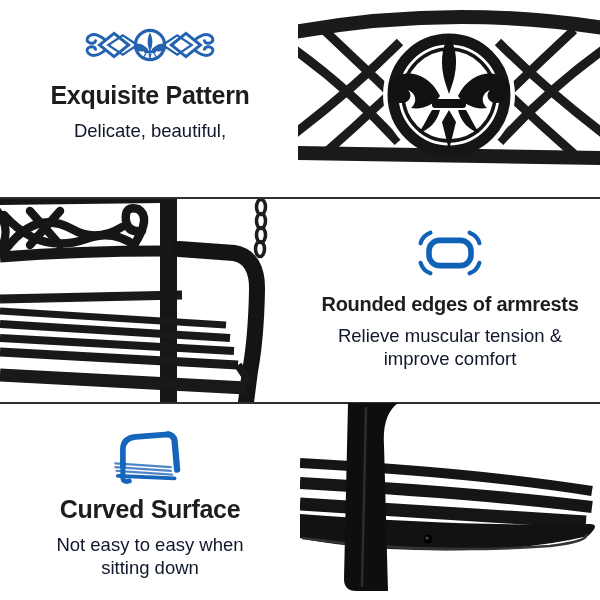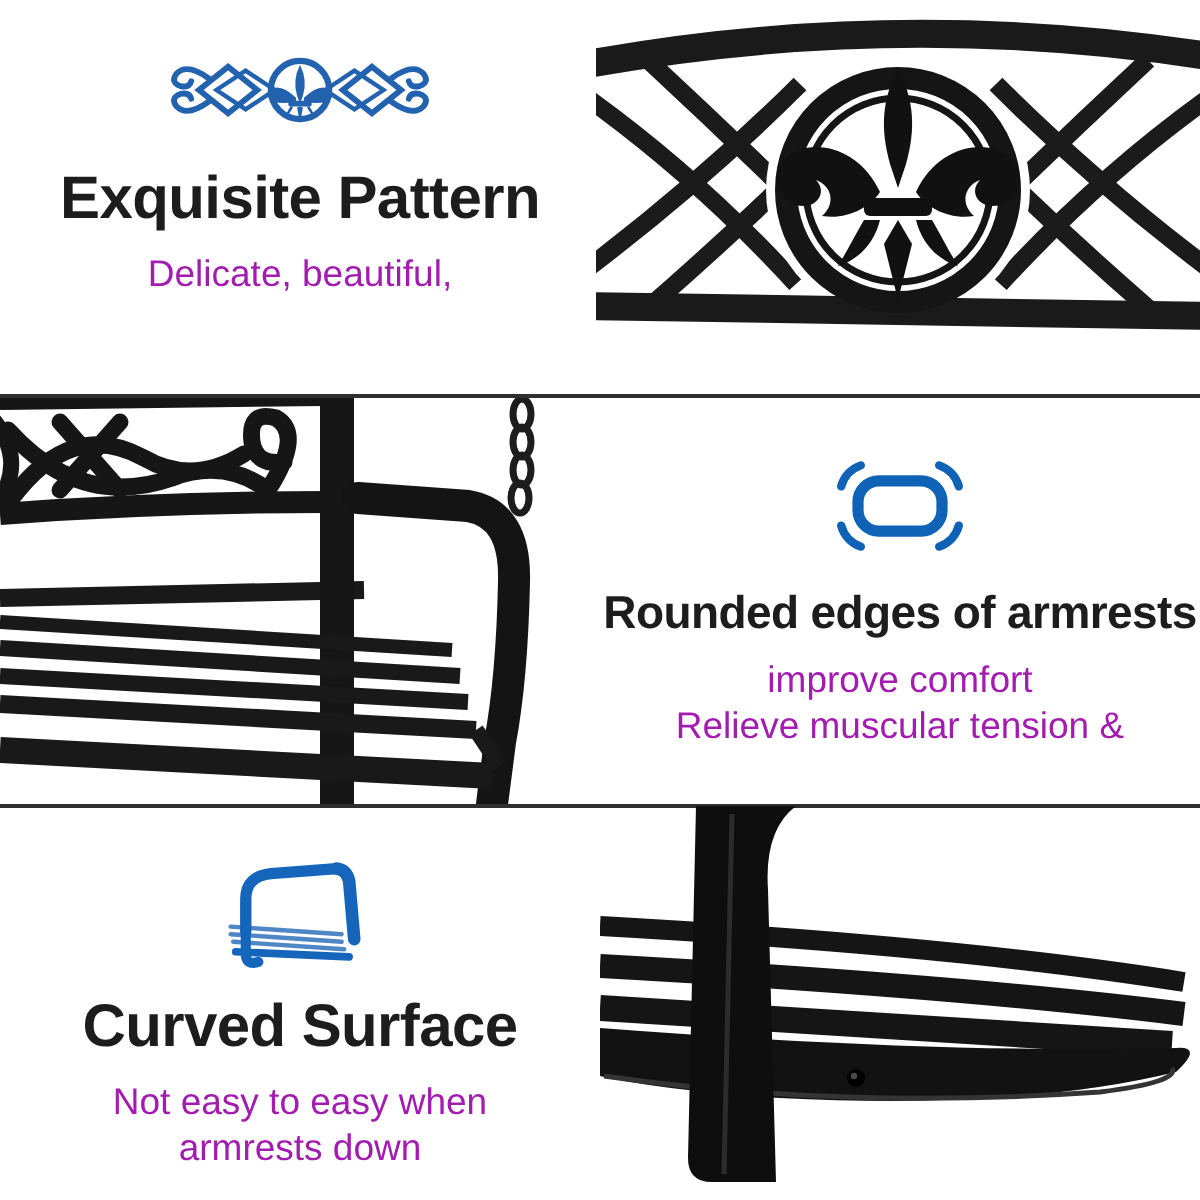--- a/index.html
+++ b/index.html
@@ -10,25 +10,25 @@
   #divider2{top:402px;}
   .photo{position:absolute;z-index:2;}
   #photo-back{left:298px;top:0;}
   #photo-swing{left:0;top:199px;}
   #photo-seat{left:300px;top:403px;}
   .panel{position:absolute;width:300px;display:flex;flex-direction:column;align-items:center;
          text-align:center;z-index:2;}
   #panel-pattern{left:0;top:0;height:197px;padding-top:22px;box-sizing:border-box;}
   #panel-armrest{left:300px;top:199px;height:203px;padding-top:26px;box-sizing:border-box;}
   #panel-surface{left:0;top:404px;height:240px;padding-top:24px;box-sizing:border-box;}
-  .feature-title{font-weight:bold;color:#1d1d1d;font-size:30px;letter-spacing:-0.3px;
+  .feature-title{font-weight:bold;color:#1d1d1d;font-size:25px;letter-spacing:-0.3px;
                  line-height:1.1;margin-top:10px;}
-  #panel-armrest .feature-title{font-size:23px;margin-top:8px;text-align:right;}
+  #panel-armrest .feature-title{font-size:20px;margin-top:8px;text-align:right;}
   #panel-surface .feature-title{margin-top:6px;}
-  .feature-desc{color:#a21caf;font-size:18.5px;line-height:1.25;margin-top:9px;}
+  .feature-desc{color:#0f172a;font-size:18.5px;line-height:1.25;margin-top:9px;}
   .icon-wrap{display:block;}
 </style>
 </head>
 <body>
 
 <div class="page">
 
   <div class="divider" id="divider1"></div>
   <div class="divider" id="divider2"></div>
 
@@ -146,22 +146,22 @@
         <g stroke="#0f62b5" stroke-width="6" stroke-linecap="round">
           <path d="M18 26 A22 22 0 0 1 32 11"></path>
           <path d="M88 11 A22 22 0 0 1 102 26"></path>
           <path d="M102 54 A22 22 0 0 1 88 69"></path>
           <path d="M32 69 A22 22 0 0 1 18 54"></path>
         </g>
       </svg>
     </span>
     <div class="feature-title">Rounded edges of armrests</div>
     <div class="feature-desc">
+      <div>Relieve muscular tension &amp;</div>
       <div>improve comfort</div>
-      <div>Relieve muscular tension &amp;</div>
     </div>
   </div>
 
   <div class="panel" id="panel-surface">
     <span class="icon-wrap">
       <svg width="86" height="58" viewBox="0 0 130 92" fill="none">
         <g stroke="#4f86c5" stroke-width="3.5" stroke-linecap="round">
           <path d="M10 56 L98 62"></path>
           <path d="M10 62 L98 68"></path>
           <path d="M12 68 L100 74"></path>
@@ -170,21 +170,21 @@
           <path d="M22 60 L22 34 Q22 16 42 14 L94 10" stroke-width="9"></path>
           <path d="M94 10 Q102 11 104 20 L108 66" stroke-width="10"></path>
           <path d="M22 56 L22 78 Q22 87 32 84" stroke-width="8"></path>
           <path d="M14 76 L104 80" stroke-width="6"></path>
         </g>
       </svg>
     </span>
     <div class="feature-title">Curved Surface</div>
     <div class="feature-desc">
       <div>Not easy to easy when</div>
-      <div>armrests down</div>
+      <div>sitting down</div>
     </div>
   </div>
 
   <svg class="photo" id="photo-seat" width="300" height="197" viewBox="0 0 300 197">
 
     <g stroke="#151515" fill="none">
       <path d="M0 60 Q180 70 292 88" stroke-width="10"></path>
       <path d="M0 80 Q180 90 292 104" stroke-width="12"></path>
       <path d="M0 101 Q170 112 286 119" stroke-width="13"></path>
     </g>

